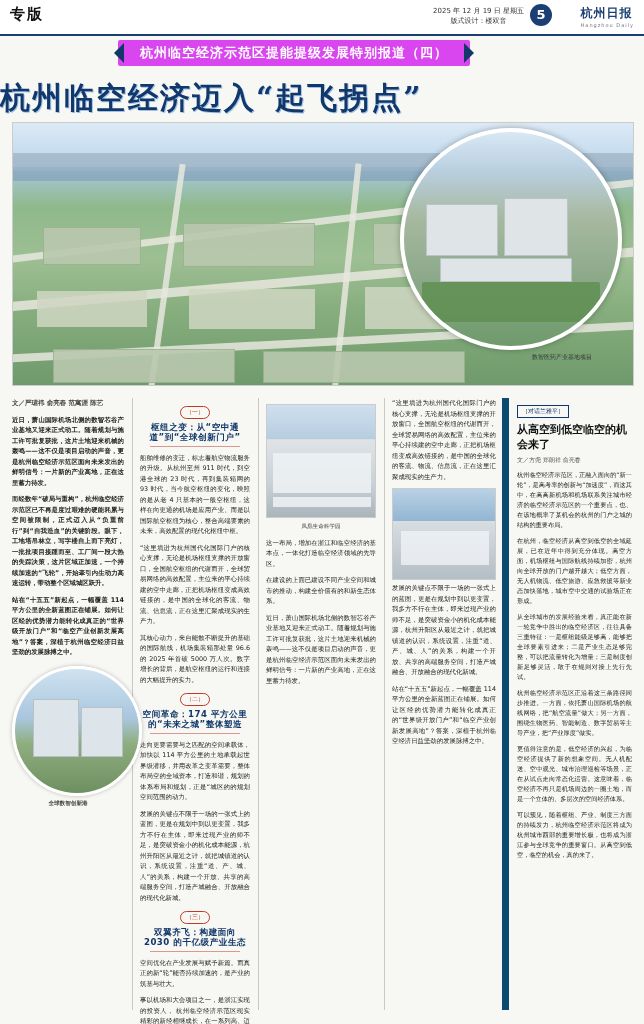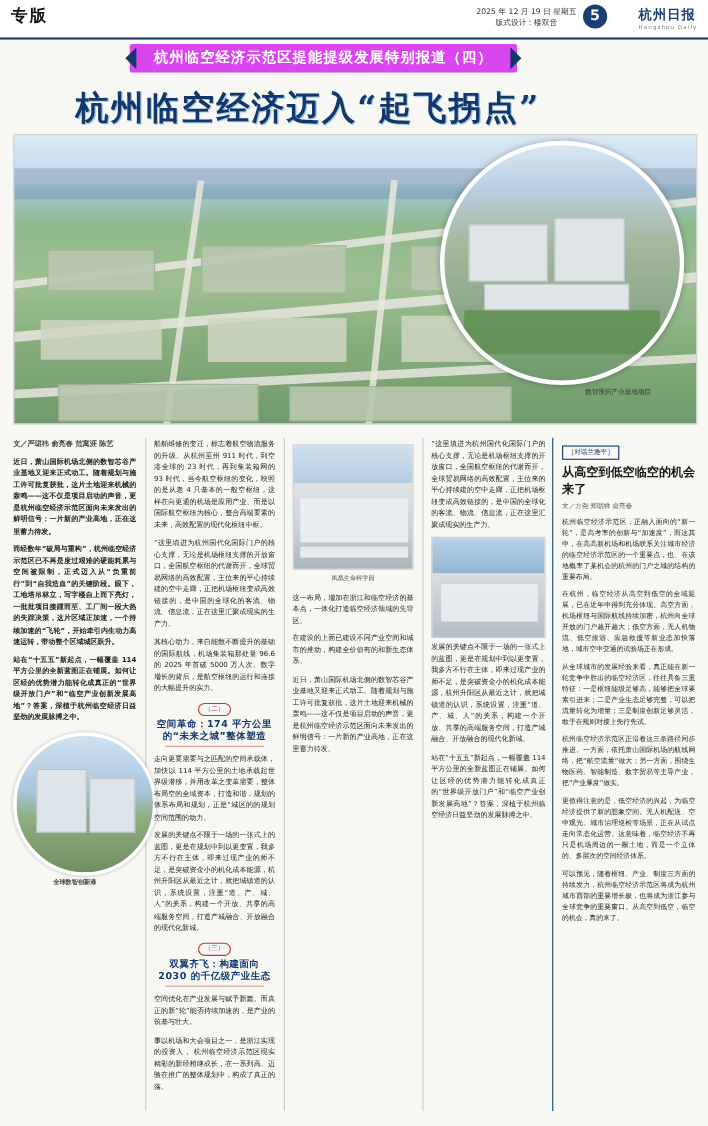--- a/index.html
+++ b/index.html
@@ -58,21 +58,21 @@
   }
   .banner:before{left:-14px;border:10px solid transparent;border-right-color:#12386b;}
   .banner:after{right:-14px;border:10px solid transparent;border-left-color:#12386b;}
   .banner-rule{
     position:absolute;left:12px;right:12px;top:13px;height:1px;background:#12386b;opacity:.5;z-index:-1;
   }
 
   
   .headline{
     position:absolute;top:78px;left:0;width:560px;
-    text-align:center;
+    text-align:left;
     font-size:30px;font-weight:bold;letter-spacing:2px;
     color:#12386b;
     font-family:"DejaVu Serif","Liberation Serif",serif;
     text-shadow:1px 1px 0 #9fc3e8;
   }
 
   
   .hero{
     position:absolute;left:12px;top:122px;width:620px;height:262px;
     border:1px solid #ccc;
@@ -137,21 +137,21 @@
     width:124px;height:124px;border-radius:50%;overflow:hidden;
     border:3px solid #fff;box-shadow:0 0 4px rgba(0,0,0,.25);
     margin:8px auto 2px;position:relative;
     background:linear-gradient(180deg,#cfe2f0 0%,#a9c6de 40%,#8fae7f 60%,#6e8f60 100%);
   }
   .circ-photo .bl{position:absolute;background:#dde4ea;border:1px solid #b7c1c8;}
 
   
   .cmt-box{
     position:absolute;right:0;top:0;width:130px;height:612px;
-    border-left:1px solid #0c4a6e;
+    border-left:7px solid #0c4a6e;
     padding-left:8px;box-sizing:border-box;
   }
   .cmt-tag{
     display:inline-block;border:1px solid #12386b;color:#12386b;
     font-size:6px;padding:1px 4px;margin-bottom:4px;
   }
   .cmt-title{
     font-size:11px;font-weight:bold;color:#111;line-height:15px;margin-bottom:4px;
   }
   .cmt-by{font-size:6px;color:#555;margin-bottom:5px;}
@@ -223,20 +223,25 @@
       <p>站在“十五五”新起点，一幅覆盖 114 平方公里的全新蓝图正在铺展。如何让区经的优势潜力能转化成真正的“世界级开放门户”和“临空产业创新发展高地”？答案，深植于杭州临空经济日益坚劲的发展脉搏之中。</p>
 
       <div class="circ-photo">
         <div class="bl" style="left:18px;top:30px;width:44px;height:56px;"></div>
         <div class="bl" style="left:66px;top:38px;width:40px;height:48px;"></div>
       </div>
       <div class="fig-cap">全球数智创新港</div>
     </div>
 
     <div class="col" style="left:128px;width:110px;">
+      <div class="sec-head">
+        <span class="sec-num">（一）</span>
+        <span class="sec-title">枢纽之变：从“空中通道”到“全球创新门户”</span>
+        <span class="sec-rule"></span>
+      </div>
       <p>船舶维修的变迁，标志着航空物流服务的升级。从杭州至州 911 时代，到空港全球的 23 时代，再到集装箱网的 93 时代，当今航空枢纽的变化，映照的是从老 4 只基本的一般空枢纽，这样在向更通的机场是应用产业、而是以国际航空枢纽为核心，整合高端要素的未来，高效配置的现代化枢纽中枢。</p>
       <p>“这里填进为杭州国代化国际门户的核心支撑，无论是机场枢纽支撑的开放窗口，全国航空枢纽的代谢而开，全球贸易网络的高效配置，主位来的平心持续建的空中走廊，正把机场枢纽变成高效链接的，是中国的全球化的客流、物流、信息流，正在这里汇聚成现实的生产力。</p>
       <p>其核心动力，来自能散不断提升的基础的国际航线，机场集装箱那处量 96.6 的 2025 年首破 5000 万人次。数字增长的背后，是航空枢纽的运行和连接的大幅提升的实力。</p>
 
       <div class="sec-head">
         <span class="sec-num">（二）</span>
         <span class="sec-title">空间革命：174 平方公里的“未来之城”整体塑造</span>
         <span class="sec-rule"></span>
       </div>
       <p>走向更要需要与之匹配的空间承载体，加快以 114 平方公里的土地承载起世界级潜移，并用改革之变革需要，整体布局空的全域资本，打造和谐，规划的体系布局和规划，正是“城区的的规划空间范围的动力。</p>

